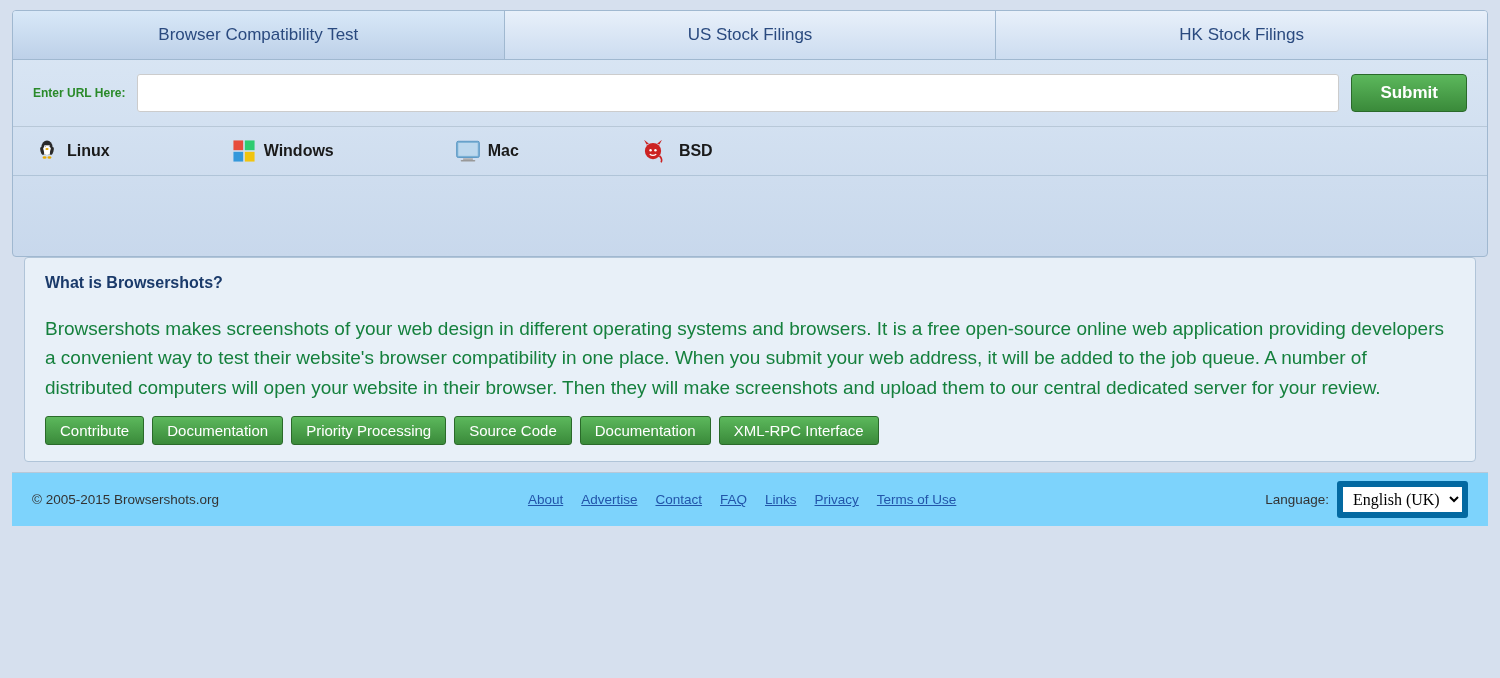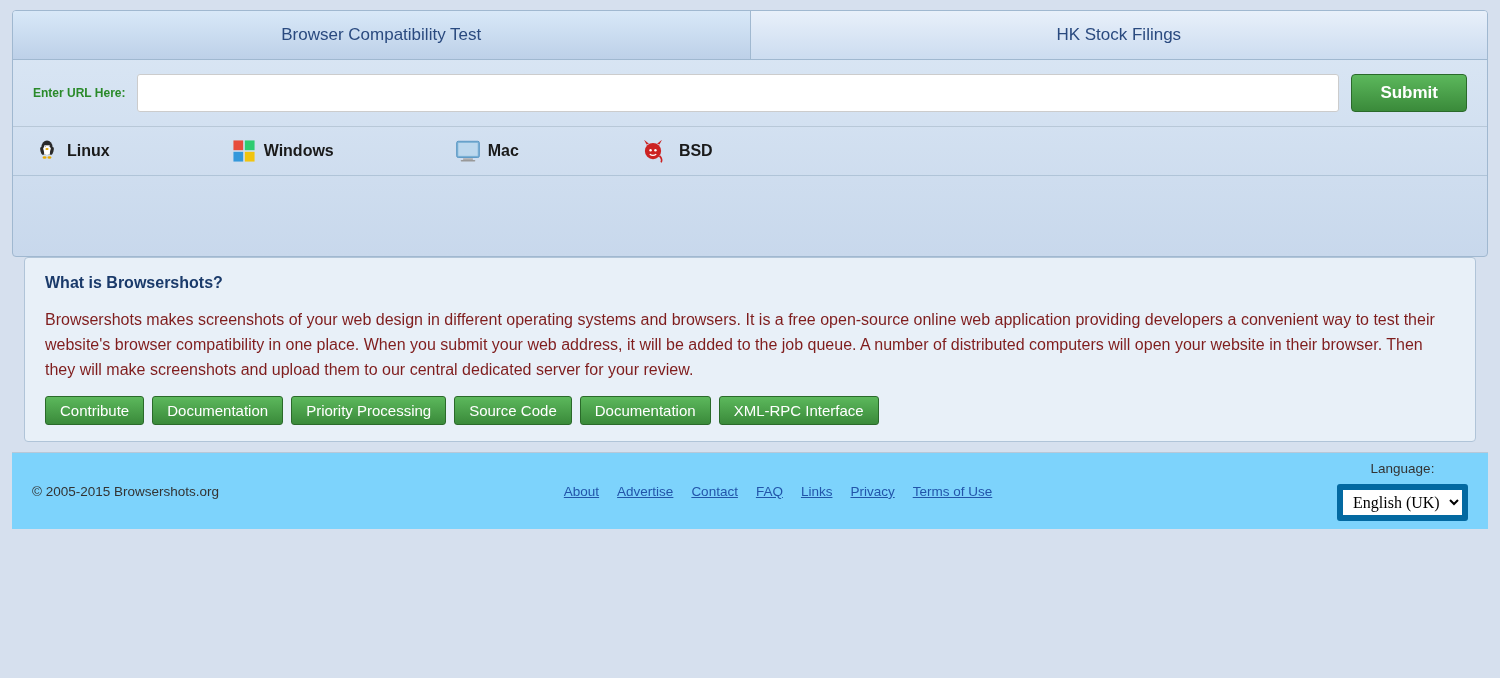--- a/index.html
+++ b/index.html
@@ -129,26 +129,26 @@
       border: 1px solid #b0c4d8;
       border-radius: 4px;
       padding: 16px 20px;
       margin: 0 12px 10px 12px;
     }
 
     .info-title {
       font-size: 16px;
       font-weight: bold;
       color: #1a3a6a;
-      margin-bottom: 16px;
+      margin-bottom: 22px;
     }
 
     .info-text {
-      font-size: 16px;
-      color: #7f1d1d;
+      font-size: 19px;
+      color: #15803d;
       line-height: 1.55;
       margin-bottom: 14px;
     }
 
     .btn-row {
       display: flex;
       gap: 8px;
       flex-wrap: wrap;
     }
 
@@ -191,21 +191,20 @@
       font-size: 13.5px;
       cursor: pointer;
     }
 
     .footer-lang {
       display: flex;
       align-items: center;
       gap: 8px;
       font-size: 13.5px;
       color: #333;
-      flex-direction: column;
     }
 
     .lang-select {
       border: 6px solid #0369a1;
       border-radius: 3px;
       padding: 3px 6px;
       font-size: 16px;
       background: white;
       cursor: pointer;
       font-family: Liberation Serif, serif;
@@ -227,20 +226,23 @@
 </head>
 <body>
 
 <div class="outer-wrapper">
 
   <div class="main-card">
 
     <div class="tabs-row">
       <div class="tab active">
         <span>Browser Compatibility Test</span>
+      </div>
+      <div class="tab">
+        <span>US Stock Filings</span>
       </div>
       <div class="tab">
         <span>HK Stock Filings</span>
       </div>
     </div>
 
     <div class="url-row">
       <span class="url-label">Enter URL Here:</span>
       <input class="url-input" type="text" style="">
       <button class="submit-btn">

